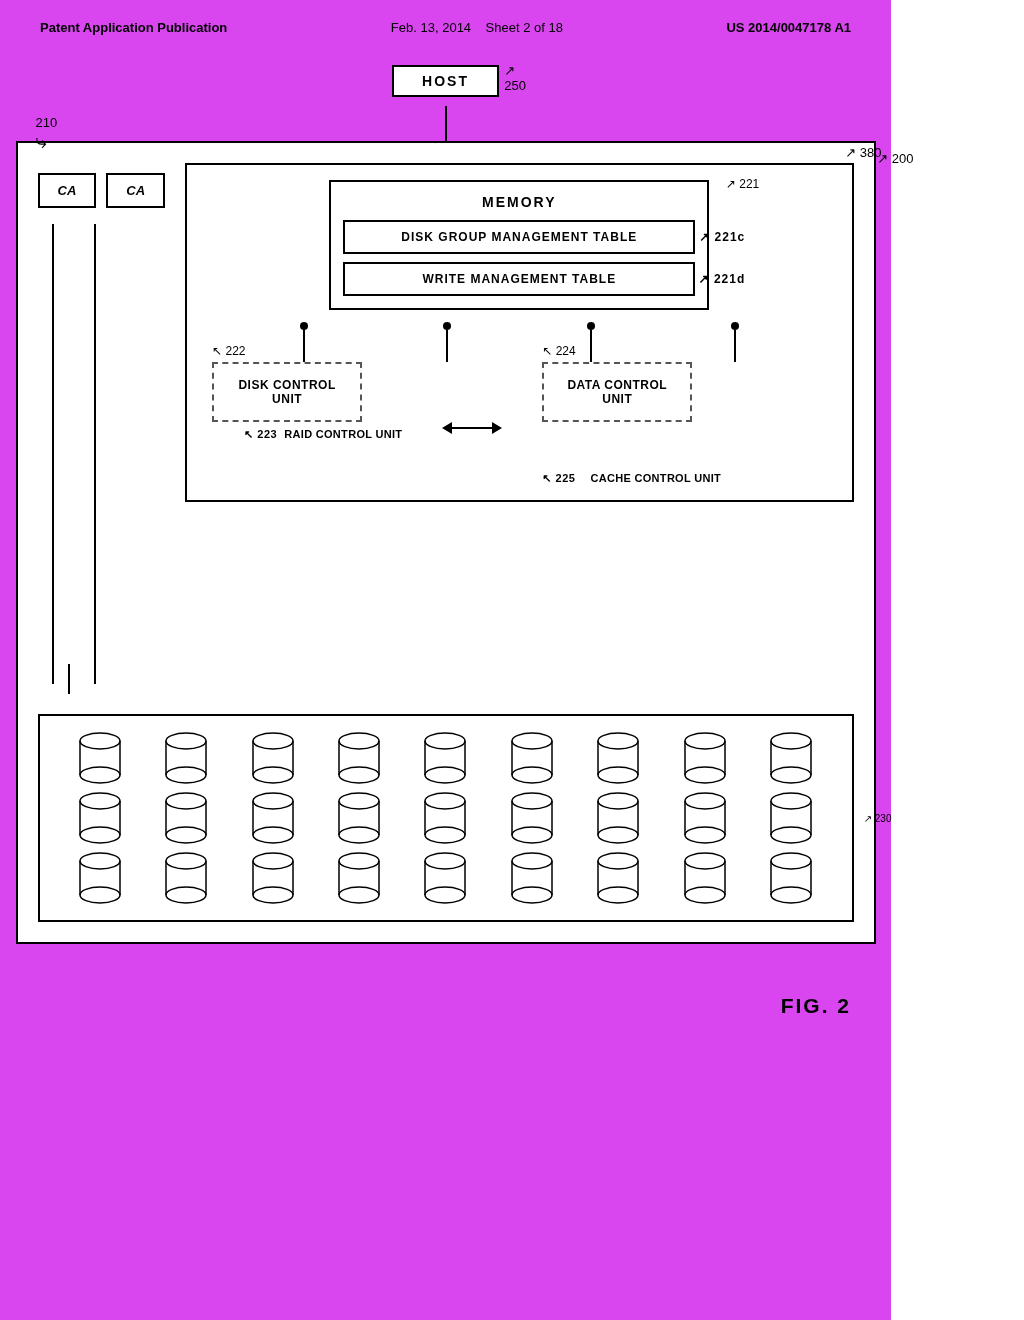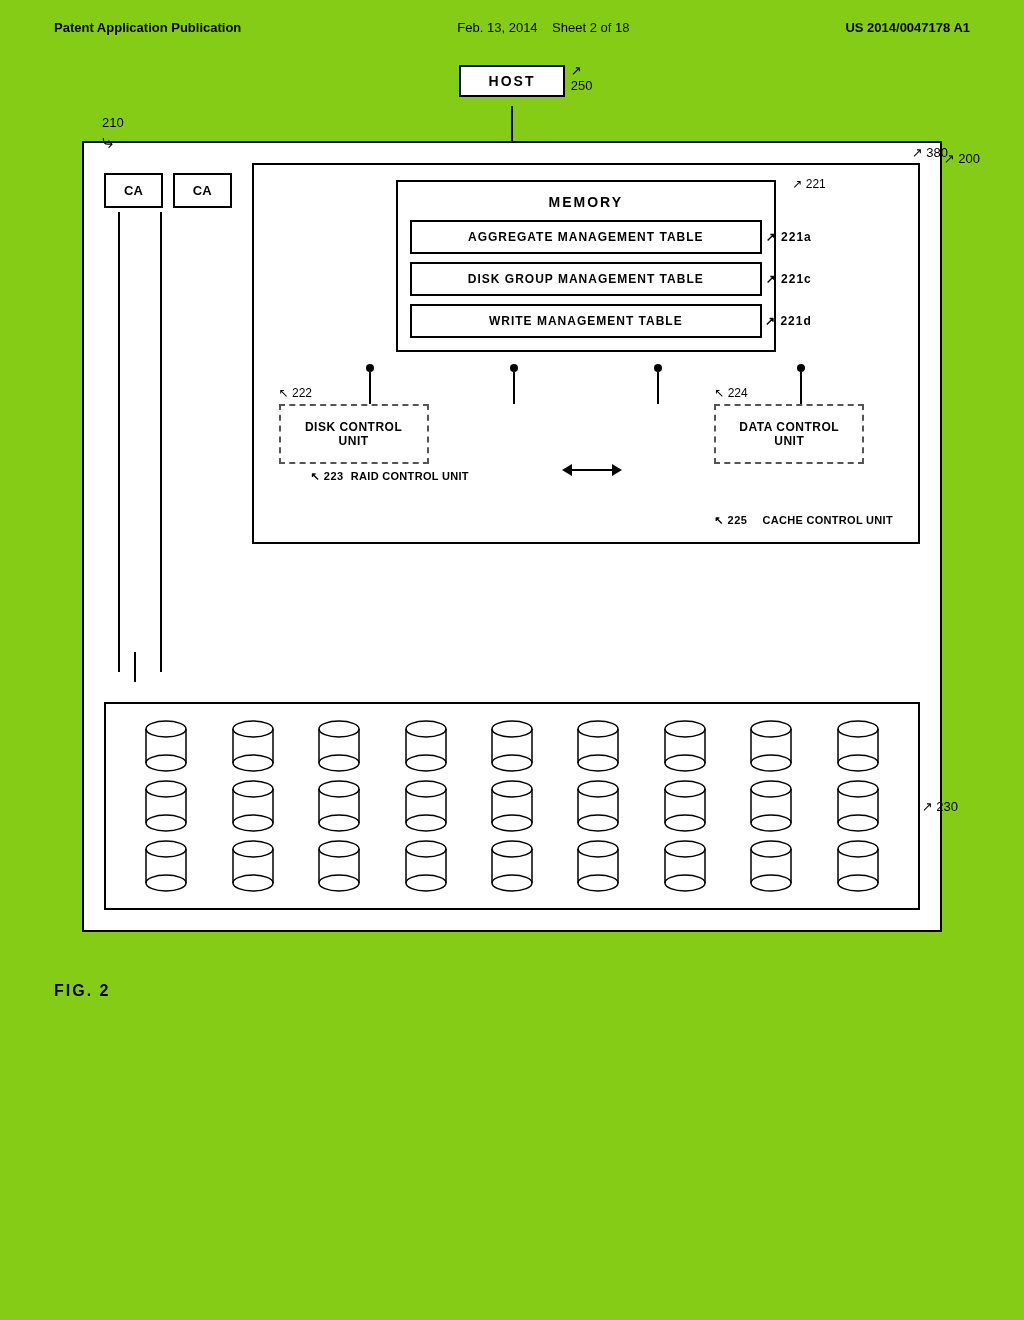--- a/index.html
+++ b/index.html
@@ -5,24 +5,24 @@
     * { box-sizing: border-box; margin: 0; padding: 0; }
     body {
       background: #ffffff;
       font-family: Arial, sans-serif;
       width: 1024px;
       min-height: 1320px;
       position: relative;
     }
 
     .page {
-      width: 1024px;
+      width: 891px;
       min-height: 1320px;
-      background: #84cc16;
-      padding: 20px 54px;
+      background: #d946ef;
+      padding: 20px 40px;
     }
 
     
     .header {
       display: flex;
       justify-content: space-between;
       align-items: flex-start;
       margin-bottom: 30px;
       font-size: 13px;
       color: #000;
@@ -120,21 +120,21 @@
       top: 50%;
       transform: translateY(-50%);
       font-size: 12px;
       white-space: nowrap;
     }
 
     
     .control-units-row {
       display: flex;
       gap: 40px;
-      justify-content: space-between;
+      justify-content: flex-start;
       padding: 0 10px;
       position: relative;
     }
 
     .control-unit-group {
       display: flex;
       flex-direction: column;
       align-items: flex-start;
     }
 
@@ -166,23 +166,23 @@
     }
     .disk-grid {
       display: grid;
       grid-template-columns: repeat(9, 1fr);
       gap: 6px;
       justify-items: center;
     }
 
     
     .fig-label {
-      text-align: left;
+      text-align: right;
       margin-top: 40px;
-      font-size: 16px;
+      font-size: 21px;
       font-weight: bold;
       letter-spacing: 2px;
     }
 
     .outer-box-wrapper {
       position: relative;
       width: 860px;
     }
   </style>
 </head>
@@ -220,21 +220,21 @@
       <div class="outer-box">
 
         <div style="position:absolute;left:18px;top:-28px;font-size:13px;">
           <span>210</span>
           <br><span style="font-size:20px;">⤷</span>
         </div>
 
         <div style="display:flex;align-items:flex-start;gap:0;">
 
           <div style="display:flex;flex-direction:column;align-items:flex-start;margin-right:20px;margin-top:10px;">
-            <div style="display:flex;gap:10px;margin-bottom:4px;">
+            <div style="display:flex;gap:10px;margin-bottom:16px;font-style:italic;">
               <div class="ca-box"><span>CA</span></div>
               <div class="ca-box"><span>CA</span></div>
             </div>
 
             <div style="display:flex;gap:10px;margin-left:14px;">
               <div style="width:2px;height:460px;background:#000;"></div>
               <div style="width:2px;height:460px;background:#000;margin-left:30px;"></div>
             </div>
           </div>
 
@@ -242,24 +242,20 @@
             <span style="position:absolute;right:-28px;top:-18px;font-size:13px;">↗ <span>380</span></span>
 
             <div class="inner-box">
 
               <div style="position:relative;margin-bottom:12px;">
                 <div class="memory-box" style="margin-left:auto;margin-right:auto;">
                   <span style="position:absolute;right:-52px;top:-5px;font-size:12px;">↗ <span>221</span></span>
                   <div class="memory-title">MEMORY</div>
 
                   <div class="table-box">
-                    <span>AGGREGATE MANAGEMENT TABLE</span>
-                    <span class="table-label">↗ <span>221a</span></span>
-                  </div>
-                  <div class="table-box">
                     <span>DISK GROUP MANAGEMENT   TABLE</span>
                     <span class="table-label">↗ <span>221c</span></span>
                   </div>
                   <div class="table-box">
                     <span>WRITE MANAGEMENT TABLE</span>
                     <span class="table-label">↗ <span>221d</span></span>
                   </div>
                 </div>
               </div>
 
@@ -320,21 +316,21 @@
 
             </div>
           </div>
         </div>
 
         <div style="display:flex;padding-left:30px;margin-top:-20px;">
           <div style="width:2px;height:30px;background:#000;"></div>
         </div>
 
         <div style="position:relative;">
-          <span style="position:absolute;right:-38px;top:50%;transform:translateY(-50%);font-size:13px;">↗ <span>230</span></span>
+          <span style="position:absolute;right:-38px;top:50%;transform:translateY(-50%);font-size:10px;">↗ <span>230</span></span>
           <div class="storage-box">
             <div class="disk-grid">
 
               <svg width="46" height="54" viewBox="0 0 46 54">
                   <ellipse cx="23" cy="10" rx="20" ry="8" fill="none" stroke="#000" stroke-width="1.5"></ellipse>
                   <rect x="3" y="10" width="40" height="34" fill="none" stroke="none"></rect>
                   <line x1="3" y1="10" x2="3" y2="44" stroke="#000" stroke-width="1.5"></line>
                   <line x1="43" y1="10" x2="43" y2="44" stroke="#000" stroke-width="1.5"></line>
                   <ellipse cx="23" cy="44" rx="20" ry="8" fill="none" stroke="#000" stroke-width="1.5"></ellipse>
                 </svg>

